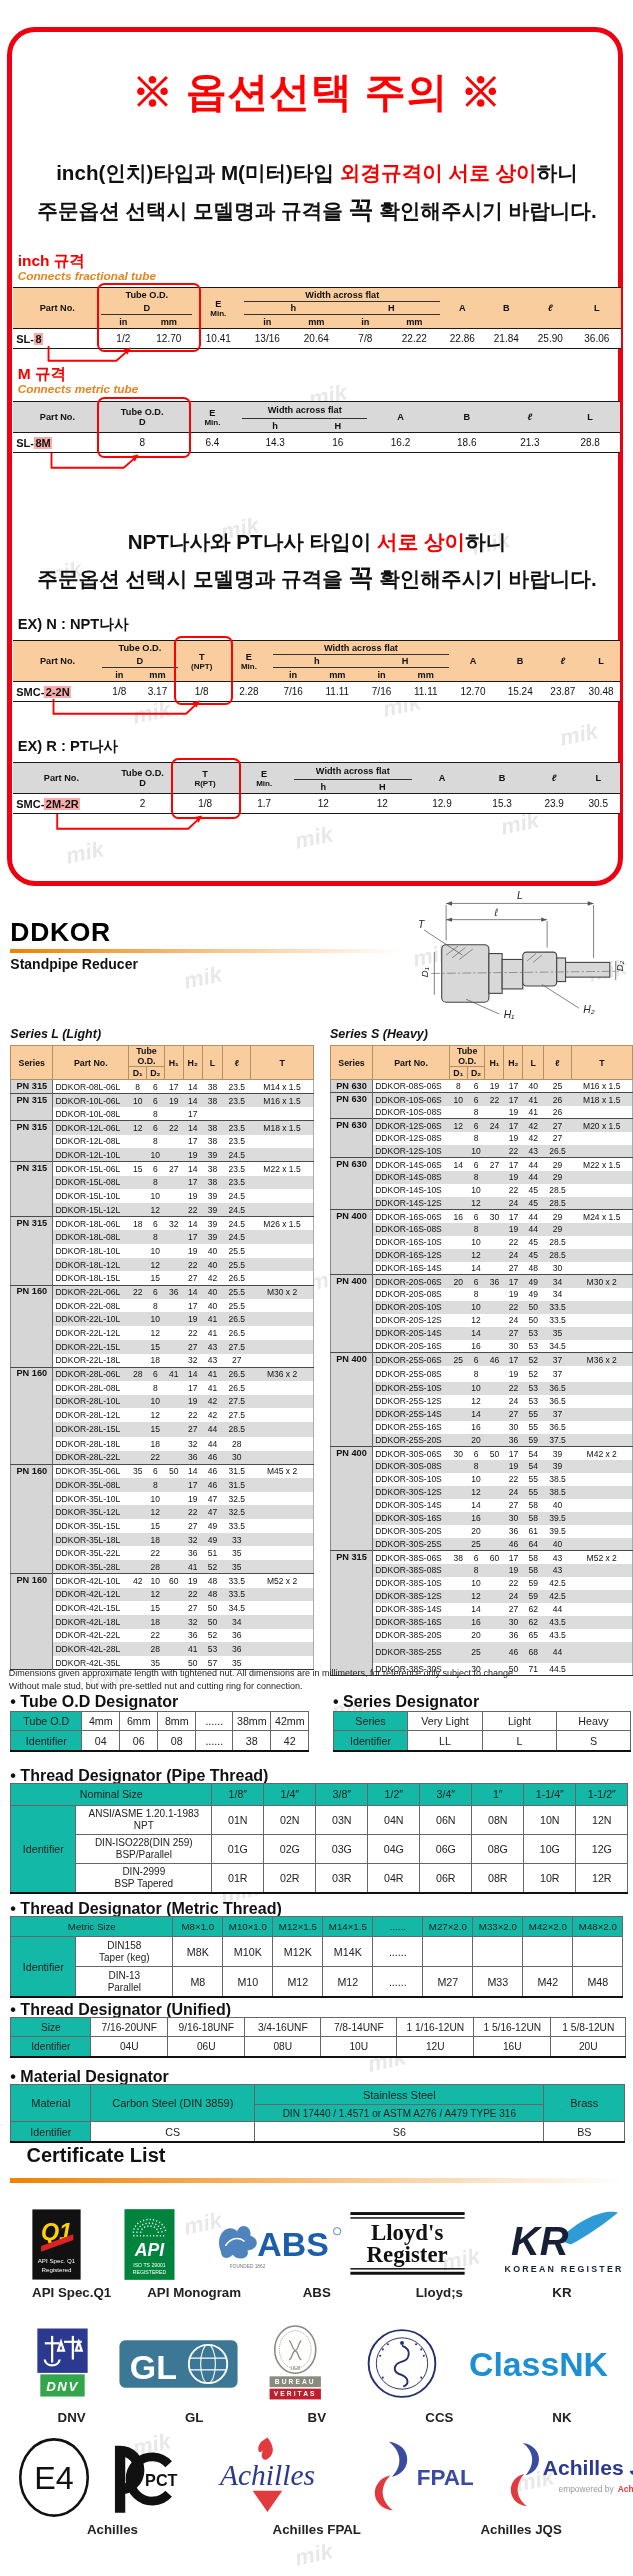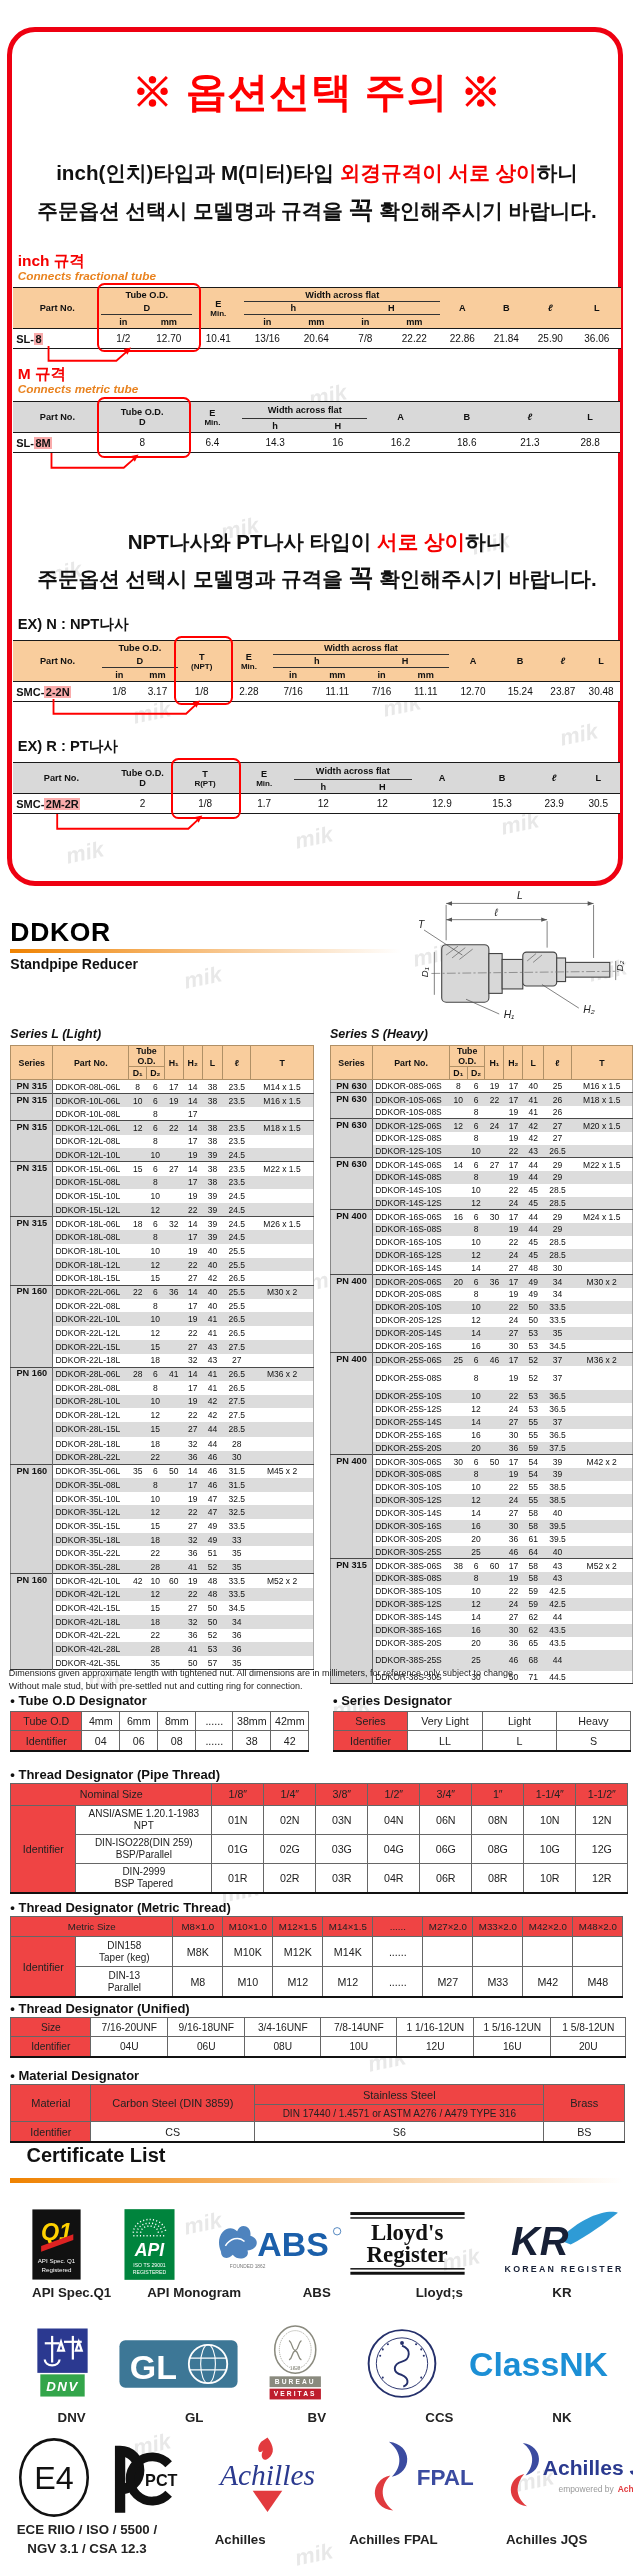--- a/index.html
+++ b/index.html
@@ -47,25 +47,25 @@
   .dk thead{border-bottom:1.5px solid #333;}
   .dk{border-top:1.5px solid #333;border-bottom:1.8px solid #333;border-left:0.7px solid #888;border-right:0.7px solid #aaa;}
   .dk td{font-size:8.5px;padding:0;text-align:center;overflow:hidden;white-space:nowrap;}
   .dk td.pt{text-align:left;padding-left:2.2px;font-weight:500;}
   .dk td.pn{background:#d6d6d6;border-right:0.7px solid #666;font-size:9.2px;font-weight:600;vertical-align:top;padding-top:0.7px;}
   .dk tr.odd td{background-color:#fff;} .dk tr.even td{background-color:#dcdcdc;}
   .dk tr.odd td.pn,.dk tr.even td.pn{background:#d6d6d6;}
   .dk tr.gs td{border-top:1.5px solid #4a4a4a;}
   .fnote{position:absolute;font-size:9px;color:#222;line-height:12.5px;}
   
-  .dhead{position:absolute;font-size:13px;font-weight:800;color:#111;text-align:center;}
+  .dhead{position:absolute;font-size:16px;font-weight:800;color:#111;text-align:center;}
   .dsg{border-collapse:collapse;table-layout:fixed;width:100%;
        border-top:1.8px solid #111;border-bottom:2.2px solid #111;}
   .dsg th,.dsg td{border:0.7px solid #666;font-size:10.7px;font-weight:500;text-align:center;padding:0;color:#222;}
-  .dsg .lab{background:#ef4444;}
+  .dsg .lab{background:#14b8a6;}
   .dsg .sub{font-size:10px;line-height:1.15;}
   .dsg .val{background:#fff;}
   .tube-t td,.tube-t th{height:18.4px;}
   .uni-t td,.uni-t th{height:18.4px;font-size:10.2px;}
   .pipe-t .hrow th{height:20.6px;}
   .pipe-t td{height:28px;}
   .met-t .hrow th{height:19px;font-size:9.7px;}
   .met-t td{height:29px;}
   .mat-t .r1 th{height:19px;font-size:11px;}
   .mat-t .r2 td{height:16px;font-size:10px;}
@@ -1174,21 +1174,21 @@
             <td class="pn" rowspan="7">PN 400</td>
             <td class="pt">DDKOR-25S-06S</td>
             <td>25</td>
             <td>6</td>
             <td>46</td>
             <td>17</td>
             <td>52</td>
             <td>37</td>
             <td>M36 x 2</td>
           </tr>
-          <tr class="odd" style="height: 24px;">
+          <tr class="odd" style="height: 16px;">
             <td class="pt">DDKOR-25S-08S</td>
             <td></td>
             <td>8</td>
             <td></td>
             <td>19</td>
             <td>52</td>
             <td>37</td>
             <td></td>
           </tr>
           <tr class="even" style="height: 13px;">
@@ -1848,22 +1848,18 @@
       <svg width="184" height="87" viewBox="0 0 250 118">
         <path d="M38,10 C68,14 68,50 42,56 C56,40 54,22 38,10 Z" fill="#3b4ba0"></path>
         <path d="M44,100 C14,96 14,60 40,54 C26,70 28,88 44,100 Z" fill="#e03a3e"></path>
         <text x="158" y="56" font-size="30" font-weight="800" fill="#2b3a8f" text-anchor="middle">Achilles JQS</text>
         <text x="128" y="80" font-size="12" fill="#999" text-anchor="middle">empowered by</text>
         <text x="196" y="80" font-size="12" font-weight="bold" fill="#e23a3e" text-anchor="middle">Achilles</text>
       </svg>
     </div>
   </div>
   <div class="cap-row" style="top:2520px;">
-    <div class="cap-cell">
-      <div>ECE  RIIO / ISO / 5500 /</div>
-      <div>NGV 3.1 / CSA 12.3</div>
-    </div>
     <div class="cap-cell">Achilles</div>
     <div class="cap-cell">Achilles FPAL</div>
     <div class="cap-cell">Achilles JQS</div>
   </div>
 </div>
 
 
 </body></html>

